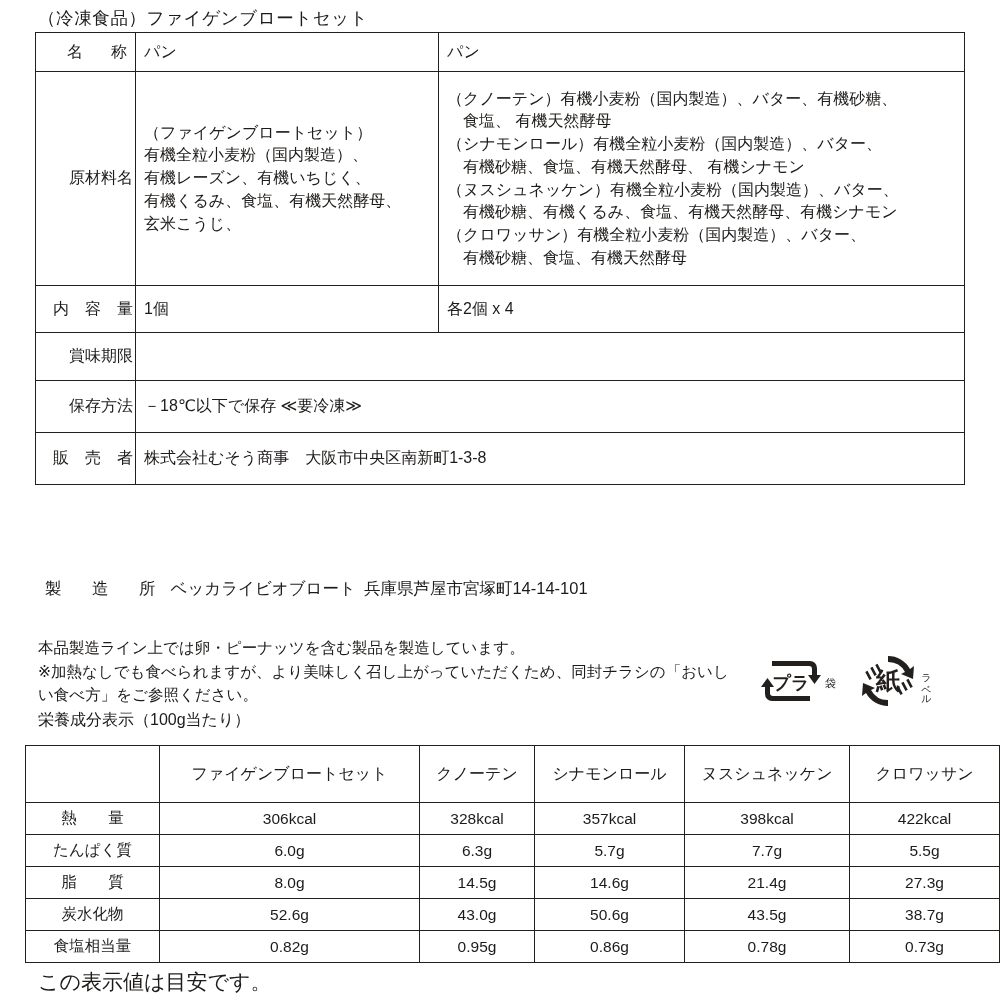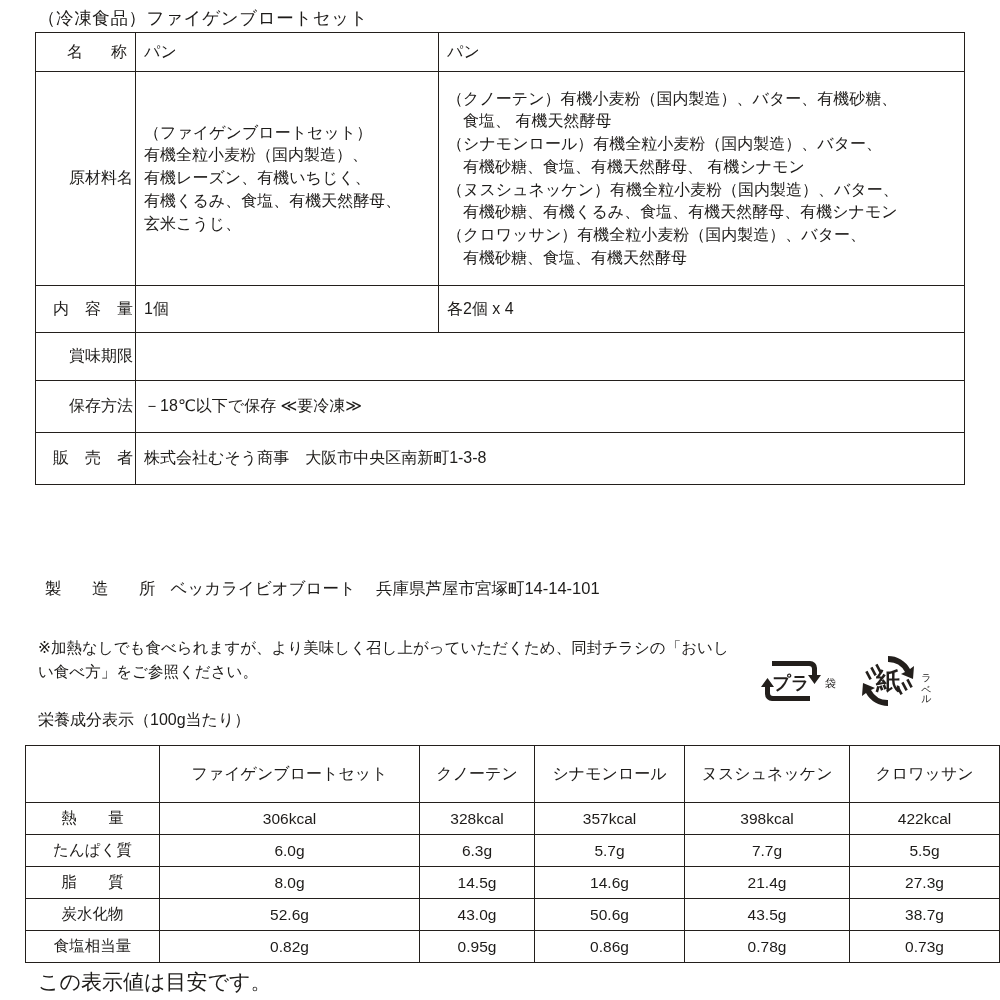--- a/index.html
+++ b/index.html
@@ -78,21 +78,21 @@
     top: 578px;
     font-size: 16.5px;
     white-space: nowrap;
   }
   #maker-line .mk-label {
     display: inline-block;
     letter-spacing: 7px;
     text-indent: 7px;
     margin-right: 8px;
   }
-  #maker-line .mk-name { margin-right: 20px; }
+  #maker-line .mk-name { margin-right: 8px; }
 
   
   #notes {
     position: absolute;
     left: 38px;
     top: 636px;
     width: 700px;
     font-size: 15.5px;
     line-height: 1.52;
   }
@@ -234,20 +234,21 @@
       <td class="colA" colspan="2">株式会社むそう商事　大阪市中央区南新町1-3-8</td>
     </tr>
   </tbody>
 </table>
 
 <div id="maker-line">
   <span class="mk-label">製　造　所</span><span class="mk-name">ベッカライビオブロート</span><span>兵庫県芦屋市宮塚町14-14-101</span>
 </div>
 
 <div id="notes">
+  <div class="note-line">本品製造ライン上では卵・ピーナッツを含む製品を製造しています。</div>
   <div class="note-wrap">※加熱なしでも食べられますが、より美味しく召し上がっていただくため、同封チラシの「おいしい食べ方」をご参照ください。</div>
 </div>
 
 <div id="nutrition-caption">栄養成分表示（100g当たり）</div>
 
 <div id="recycle-marks">
 
   <div class="mark-group">
     <span>
       <svg width="62" height="52" viewBox="0 0 62 52" aria-hidden="true">

